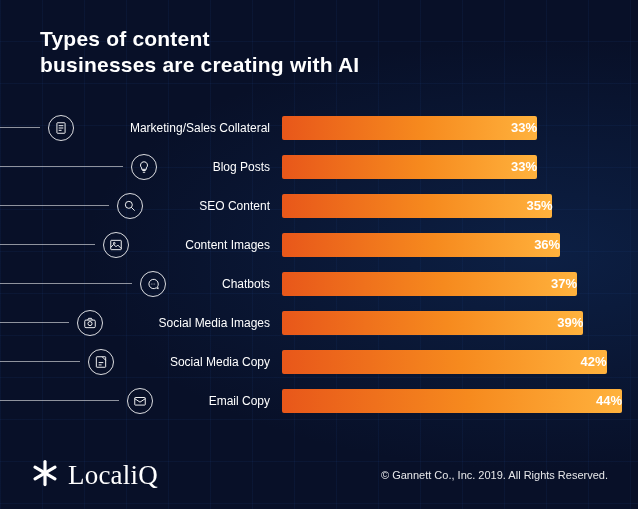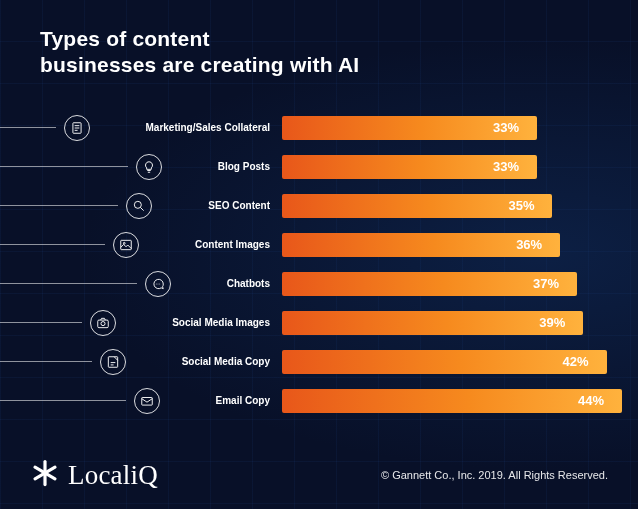--- a/index.html
+++ b/index.html
@@ -57,39 +57,38 @@
     height: 26px;
     border: 1.6px solid rgba(255,255,255,0.85);
     border-radius: 50%;
     display: flex;
     align-items: center;
     justify-content: center;
     flex: 0 0 26px;
   }
   .iconring svg { width: 14px; height: 14px; stroke: #fff; fill: none; stroke-width: 1.6; }
   .rowlabel {
-    font-size: 10px;
-    font-weight: 700;
+    font-size: 12px;
+    font-weight: 400;
     white-space: nowrap;
     margin-left: 48px;
   }
   .barwrap {
     flex: 1;
     height: 24px;
     position: relative;
   }
   .bar {
     height: 24px;
     background: linear-gradient(90deg, #e8571a 0%, #f68a1e 55%, #ffb23d 100%);
     border-radius: 2px;
     position: relative;
     display: flex;
     align-items: center;
     justify-content: flex-end;
-    padding-right: 18px;
   }
   .barval {
     font-size: 13px;
     font-weight: 700;
     color: #fff;
   }
   .footer {
     position: absolute;
     left: 0;
     bottom: 0;

